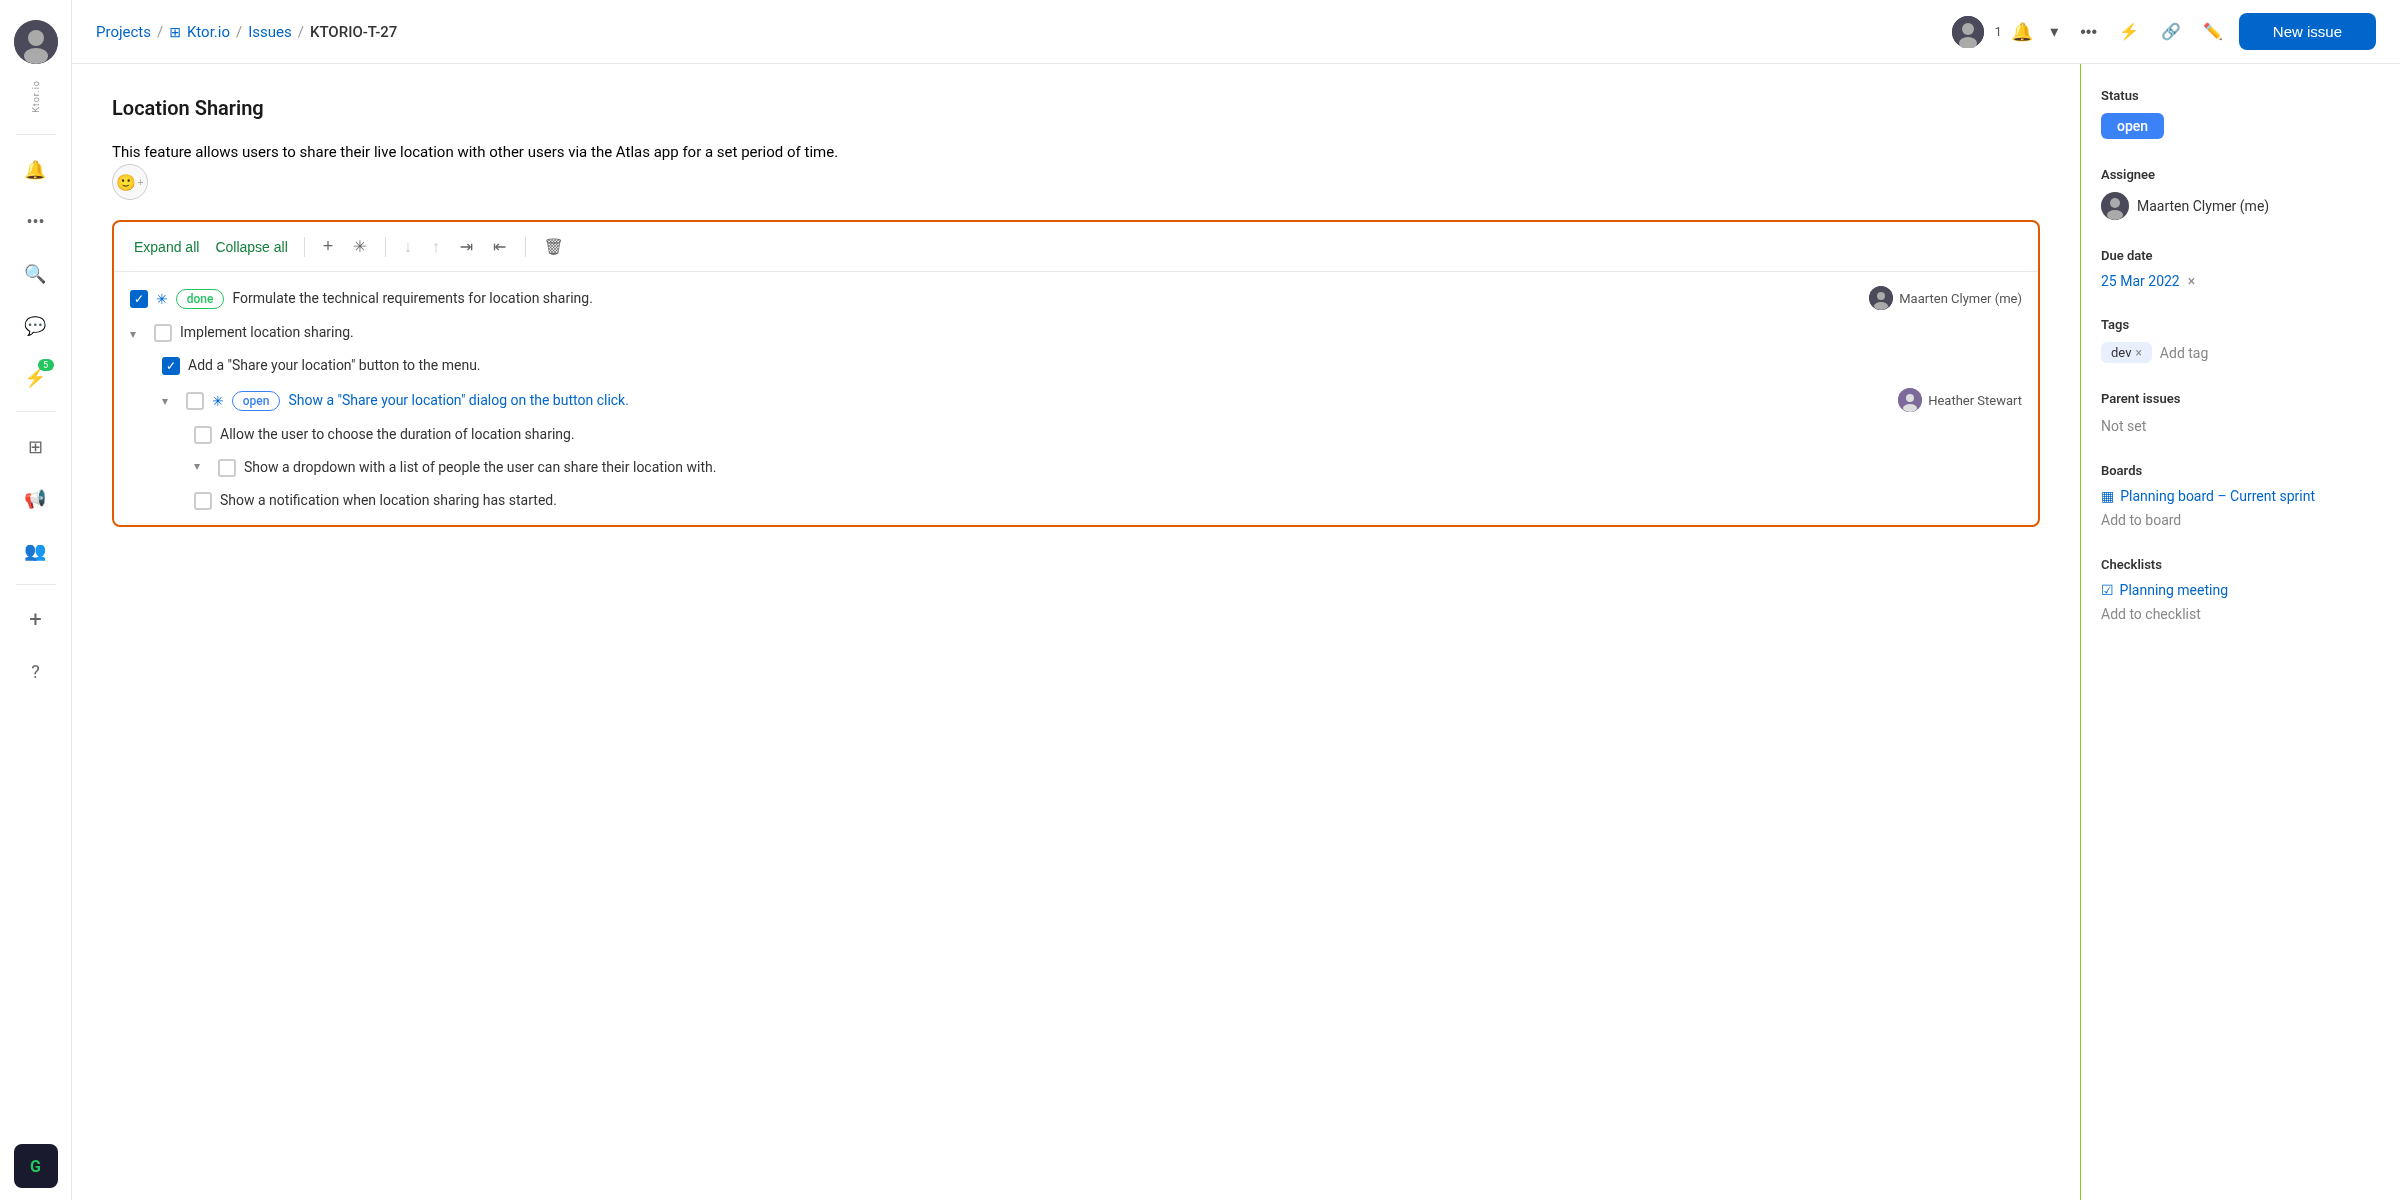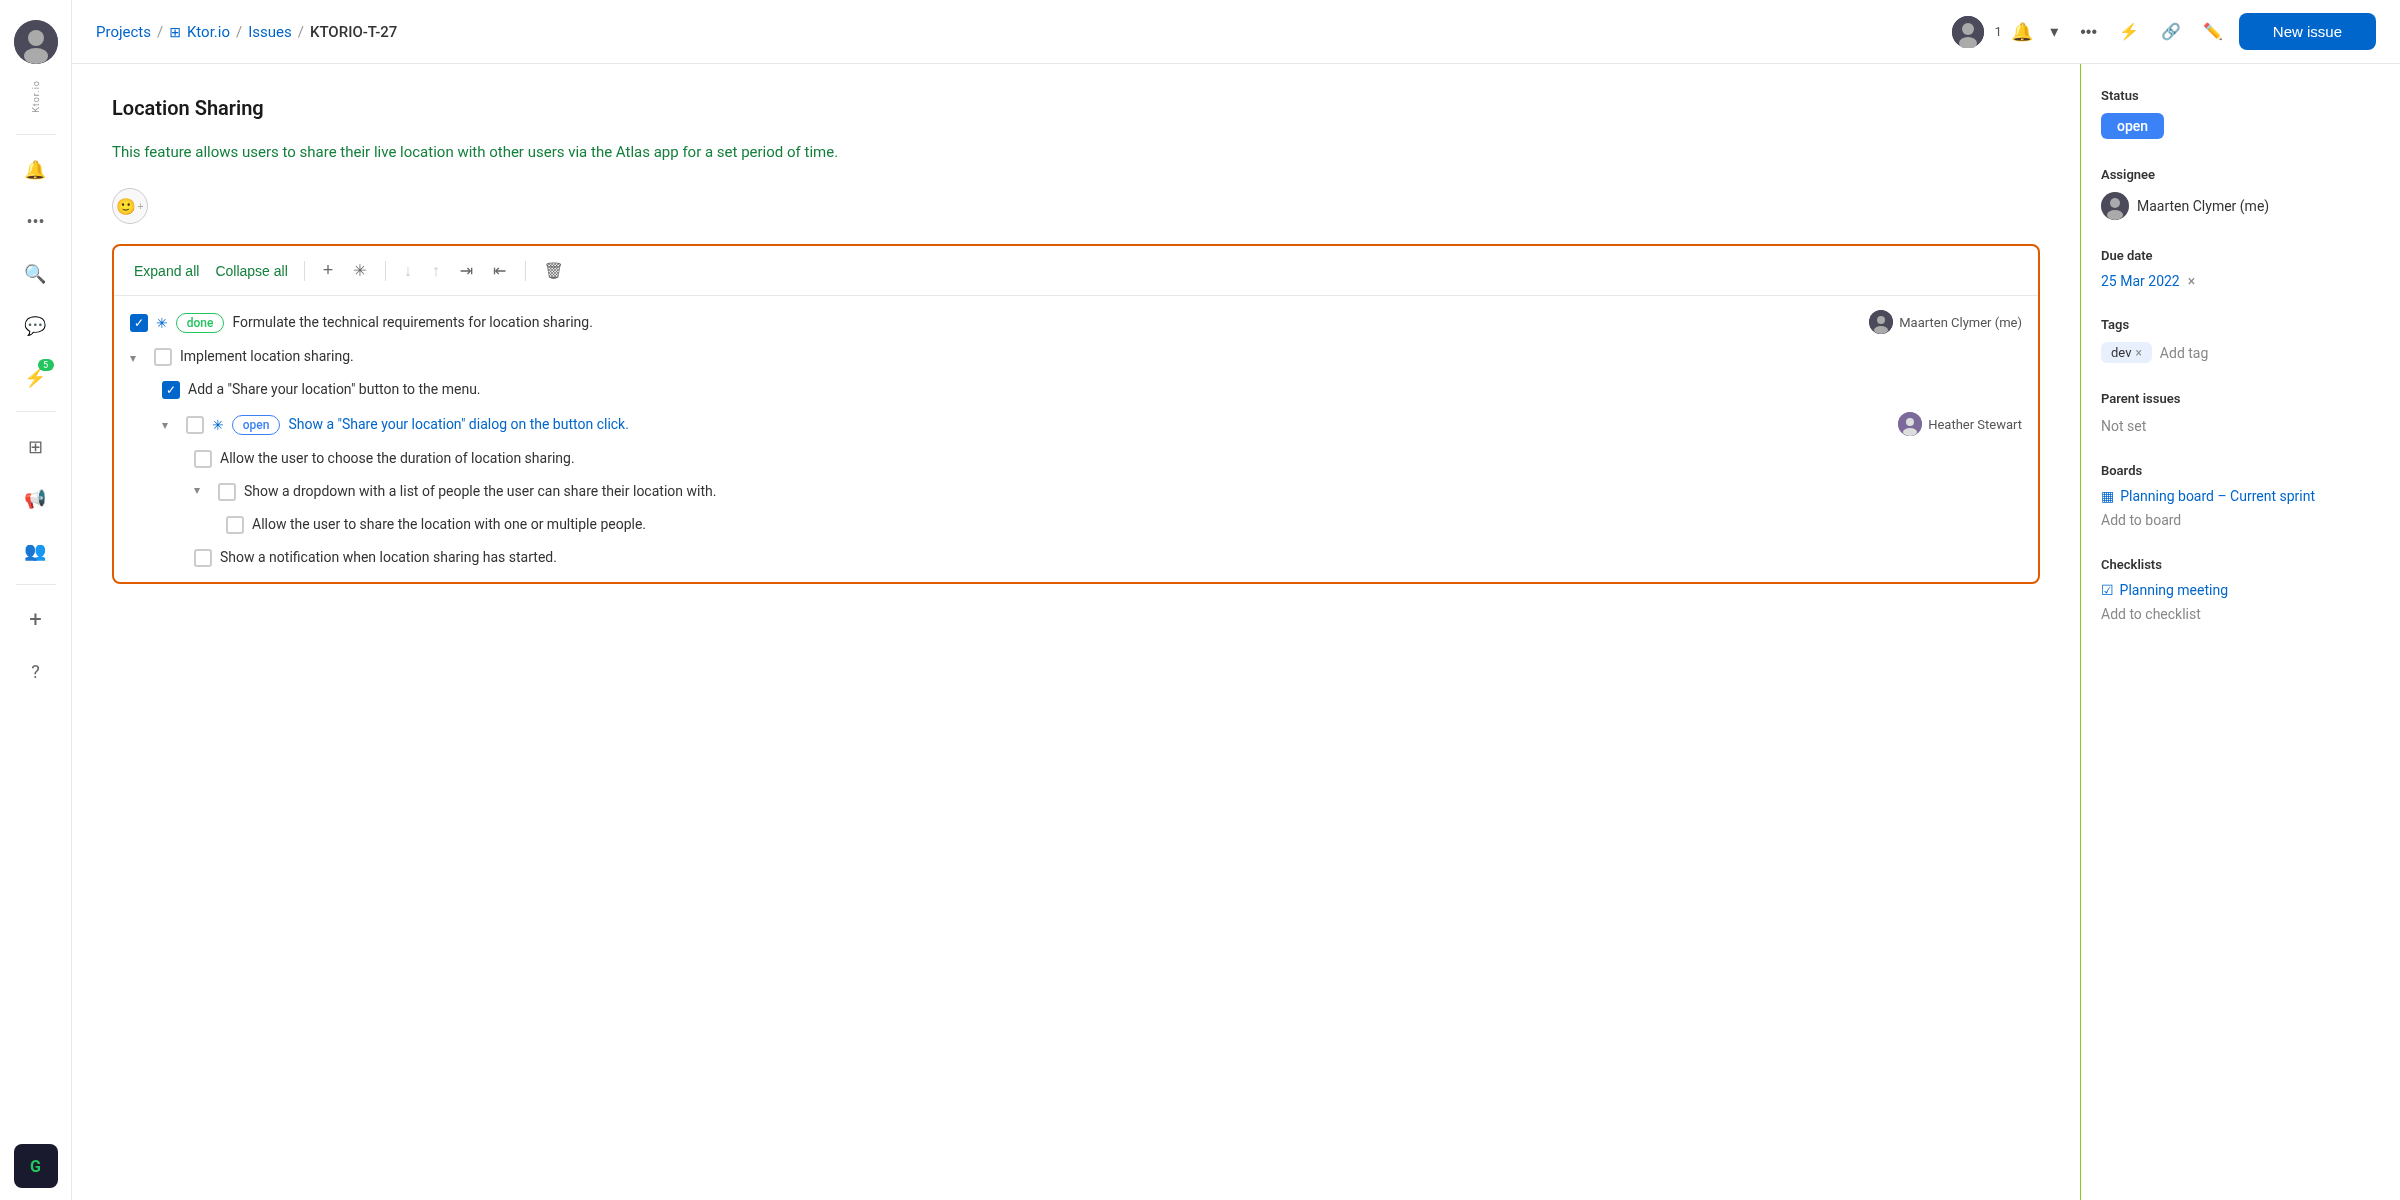--- a/index.html
+++ b/index.html
@@ -46,21 +46,21 @@
     .new-issue-btn {
       background: #0066cc; color: #fff; border: none; border-radius: 8px; padding: 10px 34px; font-size: 15px; font-weight: 500; cursor: pointer;
     }
 
     
     .main-content {
       position: absolute; top: 64px; left: 72px; right: 320px; bottom: 0; overflow-y: auto; padding: 32px 40px;
     }
 
     .issue-title { font-size: 20px; font-weight: 600; color: #1a1a1a; margin-bottom: 20px; }
-    .issue-description { font-size: 15px; color: #15803d; line-height: 1.6; margin-bottom: 24px; }
+    .issue-description { font-size: 15px; color: #000000; line-height: 1.6; }
 
     .emoji-btn { width: 36px; height: 36px; border-radius: 50%; border: 1.5px solid #ccc; background: #f8f8f8; cursor: pointer; display: flex; align-items: center; justify-content: center; font-size: 16px; color: #888; margin-bottom: 20px; }
 
     
     .sub-items-panel {
       border: 2px solid #e05a00; border-radius: 8px; overflow: hidden;
     }
     .sub-items-tabs { display: flex; align-items: center; border-bottom: 1px solid #e8e8e8; padding: 0 16px; gap: 4px; }
     .tab { padding: 12px 8px; font-size: 14px; cursor: pointer; border-bottom: 2px solid transparent; color: #666; }
     .tab.active { color: #0066cc; border-bottom-color: #0066cc; font-weight: 500; }
@@ -320,24 +320,20 @@
         <div class="checkbox"></div>
         <span class="sub-item-text">Allow the user to choose the duration of location sharing.</span>
       </div>
 
       <div class="sub-item indent2" style="align-items:flex-start;">
         <span class="expand-toggle" style="margin-top:2px;">▾</span>
         <div class="checkbox" style="margin-top:2px;"></div>
         <span class="sub-item-text">Show a dropdown with a list of people the user can share their location with.</span>
       </div>
 
-      <div class="sub-item indent3" style="align-items:center;">
-        <div class="checkbox"></div>
-        <span class="sub-item-text">Allow the user to share the location with one or multiple people.</span>
-      </div>
 
       <div class="sub-item indent2" style="align-items:center;">
         <div class="checkbox"></div>
         <span class="sub-item-text">Show a notification when location sharing has started.</span>
       </div>
 
     </div>
   </div>
 </div>
 

